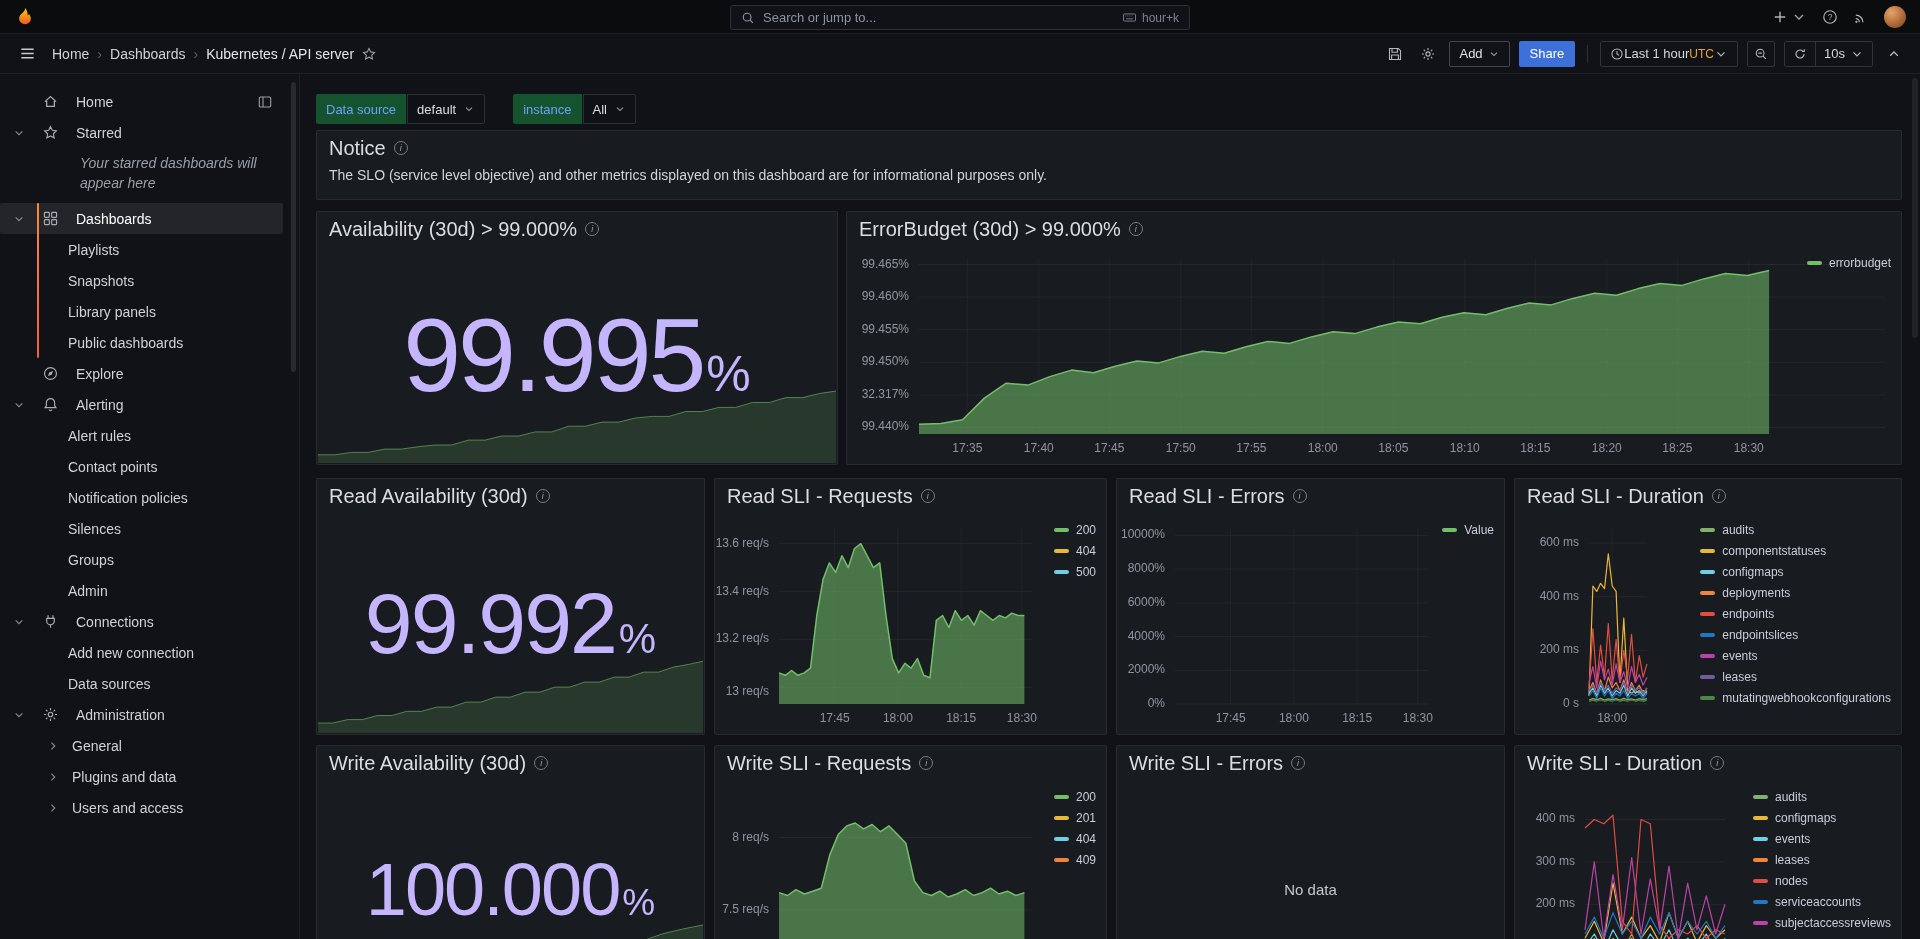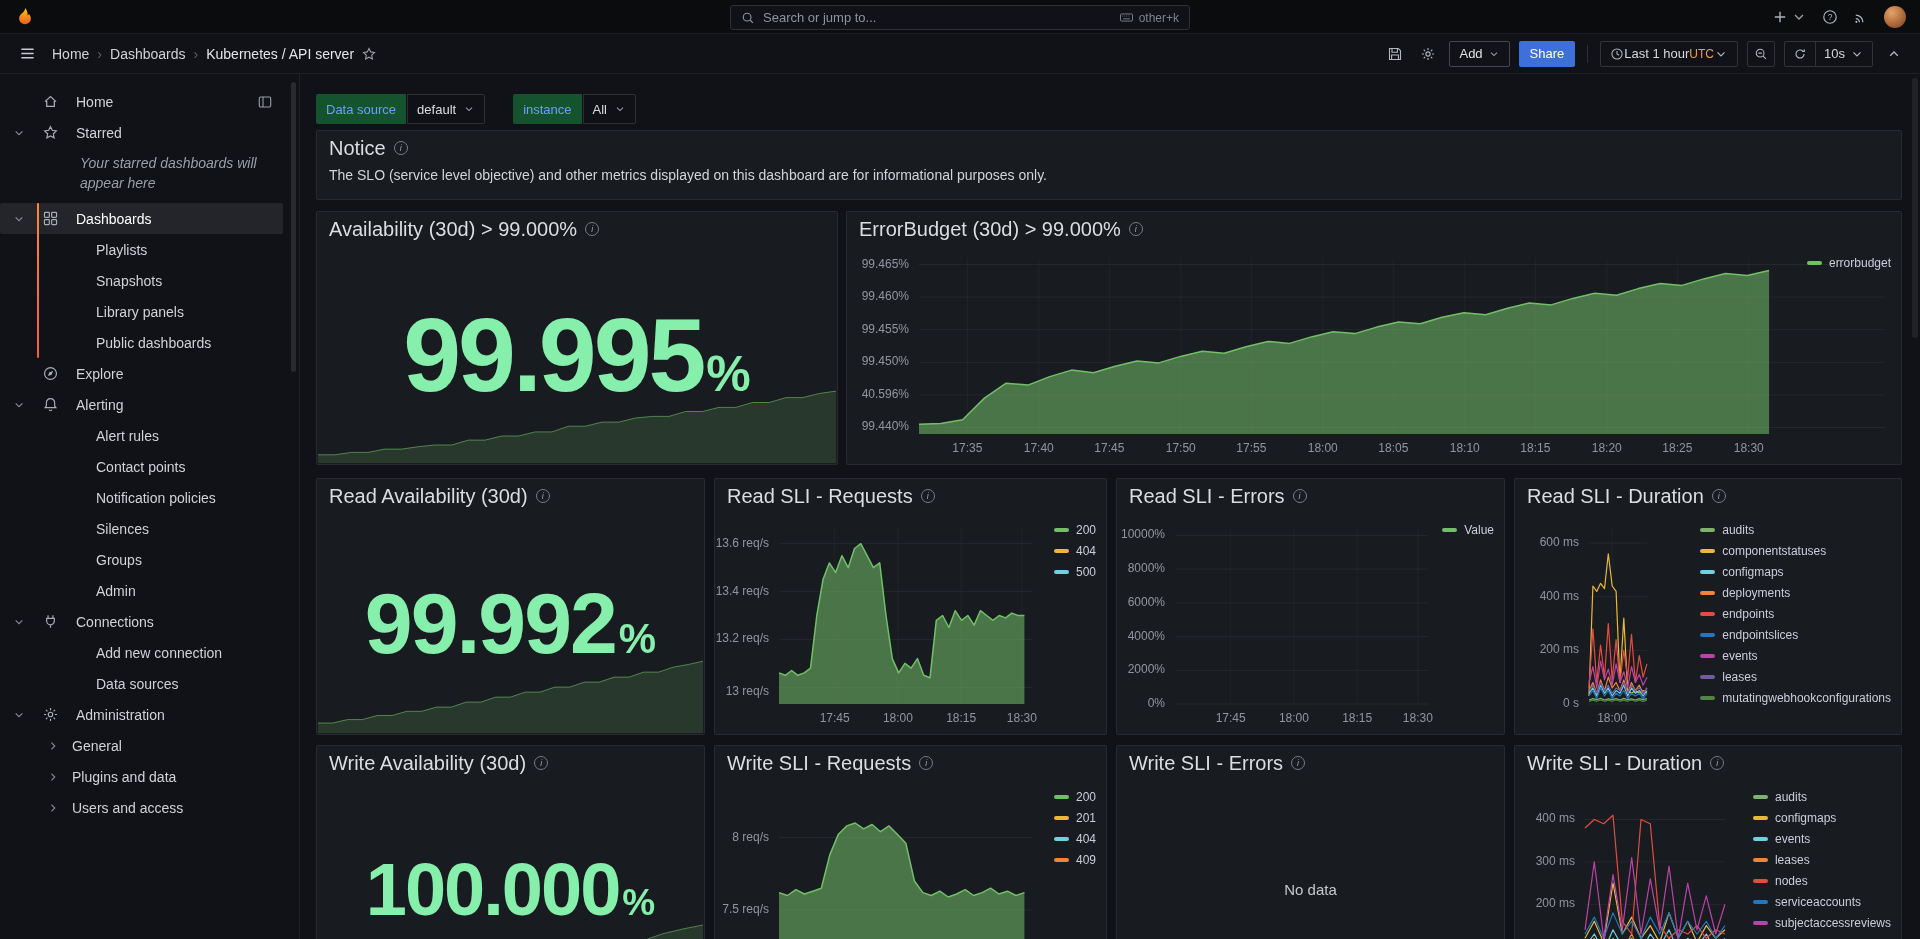--- a/index.html
+++ b/index.html
@@ -52,21 +52,21 @@
 .refresh-group .seg+.seg{border-left:1px solid #303338}
 .refresh-group svg{width:14px;height:14px;color:#b2b7be}
 .caret{width:12px;height:12px;color:#9aa0a6}
 
 
 .sidebar{position:absolute;left:0;top:74px;width:300px;height:865px;background:#111217;
   border-right:1px solid #1e2025;padding-top:12px;z-index:4}
 .srow{display:flex;align-items:center;height:31px;margin-right:16px;border-radius:2px;
   font-size:14px;color:#d0d2d8;position:relative}
 .srow.l0{padding-left:12px}
-.srow.l1{padding-left:96px}
+.srow.l1{padding-left:68px}
 .srow.l2{padding-left:46px}
 .srow .chev{width:30px;display:flex;align-items:center;color:#868b93}
 .srow.l2 .chev{width:26px}
 .srow .chev svg{width:14px;height:14px}
 .srow .sicon{width:22px;margin-right:12px;color:#a8adb5;display:flex;align-items:center}
 .srow .sicon svg{width:17px;height:17px}
 .srow.active{background:rgba(204,204,220,0.10);color:#fff;font-weight:500}
 .srow .dock{margin-left:auto;margin-right:10px;color:#9aa0a6}
 .srow .dock svg{width:16px;height:16px}
 .hint{padding:6px 24px 10px 80px;font-style:italic;color:#9a9fa8;font-size:14px;line-height:1.4;width:295px}
@@ -102,21 +102,21 @@
 #p-read-requests{left:414px;top:404px;width:393px;height:257px}
 #p-read-errors{left:816px;top:404px;width:389px;height:257px}
 #p-read-duration{left:1214px;top:404px;width:388px;height:257px}
 #p-write-availability{left:16px;top:671px;width:389px;height:254px}
 #p-write-requests{left:414px;top:671px;width:393px;height:254px}
 #p-write-errors{left:816px;top:671px;width:389px;height:254px}
 #p-write-duration{left:1214px;top:671px;width:388px;height:254px}
 
 .stat-wrap{position:absolute;inset:0;display:flex;align-items:center;justify-content:center}
 .stat-inner{display:flex;align-items:baseline;gap:3px}
-.stat-value,.stat-unit{color:#86efac;font-weight:700}
+.stat-value,.stat-unit{color:#c4b5fd;font-weight:400}
 #p-availability .stat-value{font-size:104px;letter-spacing:-3px}
 #p-availability .stat-unit{font-size:50px}
 #p-read-availability .stat-value{font-size:86px;letter-spacing:-2px}
 #p-read-availability .stat-unit{font-size:42px}
 #p-write-availability .stat-value{font-size:74px;letter-spacing:-2px}
 #p-write-availability .stat-unit{font-size:37px}
 .spark{position:absolute;left:1px;right:1px;bottom:1px}
 #p-availability .spark{height:94px}
 #p-read-availability .spark{height:96px}
 #p-write-availability .spark{height:92px}
@@ -156,21 +156,21 @@
         </svg>
     </span>
     <span class="search-ph">Search or jump to...</span>
     <span class="search-right">
       <span>
         <svg width="15" height="15" viewBox="0 0 16 16">
             <rect x="1.6" y="4.2" width="12.8" height="7.6" rx="1" fill="none" stroke="currentColor" stroke-width="1"></rect>
             <path d="M3.6 6.4h.8M5.8 6.4h.8M8 6.4h.8M10.2 6.4h.8M4.4 9.4h7.2" stroke="currentColor" stroke-width="1"></path>
           </svg>
       </span>
-      <span>other+k</span>
+      <span>hour+k</span>
     </span>
   </div>
   <div class="tb-right">
     <button class="tb-btn">
       <svg viewBox="0 0 16 16">
           <path d="M8 2.8v10.4M2.8 8h10.4" stroke="currentColor" stroke-width="1.4"></path>
         </svg>
       <svg class="caret" viewBox="0 0 14 14">
           <path d="M3.5 5.3 7 8.8l3.5-3.5" fill="none" stroke="currentColor" stroke-width="1.2"></path>
         </svg>
@@ -505,21 +505,21 @@
           <line x1="546.3" x2="546.3" y1="12" y2="188" stroke="rgba(204,204,220,0.05)"></line>
           <line x1="617.8" x2="617.8" y1="12" y2="188" stroke="rgba(204,204,220,0.05)"></line>
           <line x1="688.3" x2="688.3" y1="12" y2="188" stroke="rgba(204,204,220,0.05)"></line>
           <line x1="759.8" x2="759.8" y1="12" y2="188" stroke="rgba(204,204,220,0.05)"></line>
           <line x1="830.3" x2="830.3" y1="12" y2="188" stroke="rgba(204,204,220,0.05)"></line>
           <line x1="901.8" x2="901.8" y1="12" y2="188" stroke="rgba(204,204,220,0.05)"></line>
           <path d="M72.0 178.2 L93.8 177.6 L115.6 173.7 L137.4 152.1 L159.2 137.2 L181.0 139.1 L202.8 130.6 L224.6 124.1 L246.4 126.7 L268.2 120.2 L290.0 115.0 L311.8 116.9 L333.6 110.4 L355.4 105.2 L377.2 107.2 L399.0 100.7 L420.8 95.4 L442.5 97.4 L464.3 90.9 L486.1 85.7 L507.9 87.6 L529.7 81.1 L551.5 75.9 L573.3 77.8 L595.1 71.3 L616.9 66.8 L638.7 68.7 L660.5 62.2 L682.3 57.0 L704.1 58.9 L725.9 52.4 L747.7 47.2 L769.5 49.2 L791.3 42.6 L813.1 37.4 L834.9 39.4 L856.7 32.9 L878.5 27.6 L900.3 29.6 L922.1 24.4 L922.1 188 L72.0 188 Z" fill="#73bf69" fill-opacity="0.55" stroke="none"></path>
           <path d="M72.0 178.2 L93.8 177.6 L115.6 173.7 L137.4 152.1 L159.2 137.2 L181.0 139.1 L202.8 130.6 L224.6 124.1 L246.4 126.7 L268.2 120.2 L290.0 115.0 L311.8 116.9 L333.6 110.4 L355.4 105.2 L377.2 107.2 L399.0 100.7 L420.8 95.4 L442.5 97.4 L464.3 90.9 L486.1 85.7 L507.9 87.6 L529.7 81.1 L551.5 75.9 L573.3 77.8 L595.1 71.3 L616.9 66.8 L638.7 68.7 L660.5 62.2 L682.3 57.0 L704.1 58.9 L725.9 52.4 L747.7 47.2 L769.5 49.2 L791.3 42.6 L813.1 37.4 L834.9 39.4 L856.7 32.9 L878.5 27.6 L900.3 29.6 L922.1 24.4" fill="none" stroke="#73bf69" stroke-width="1.5" stroke-linejoin="round"></path>
         </svg>
         <span class="tick-y" style="top: 173.481px; width: 62px;">99.440%</span>
-        <span class="tick-y" style="top: 140.889px; width: 62px;">40.596%</span>
+        <span class="tick-y" style="top: 140.889px; width: 62px;">32.317%</span>
         <span class="tick-y" style="top: 108.296px; width: 62px;">99.450%</span>
         <span class="tick-y" style="top: 75.7037px; width: 62px;">99.455%</span>
         <span class="tick-y" style="top: 43.1111px; width: 62px;">99.460%</span>
         <span class="tick-y" style="top: 10.5185px; width: 62px;">99.465%</span>
         <span class="tick-x" style="left: 120.3px; top: 195px;">17:35</span>
         <span class="tick-x" style="left: 191.784px; top: 195px;">17:40</span>
         <span class="tick-x" style="left: 262.302px; top: 195px;">17:45</span>
         <span class="tick-x" style="left: 333.786px; top: 195px;">17:50</span>
         <span class="tick-x" style="left: 404.304px; top: 195px;">17:55</span>
         <span class="tick-x" style="left: 475.788px; top: 195px;">18:00</span>

